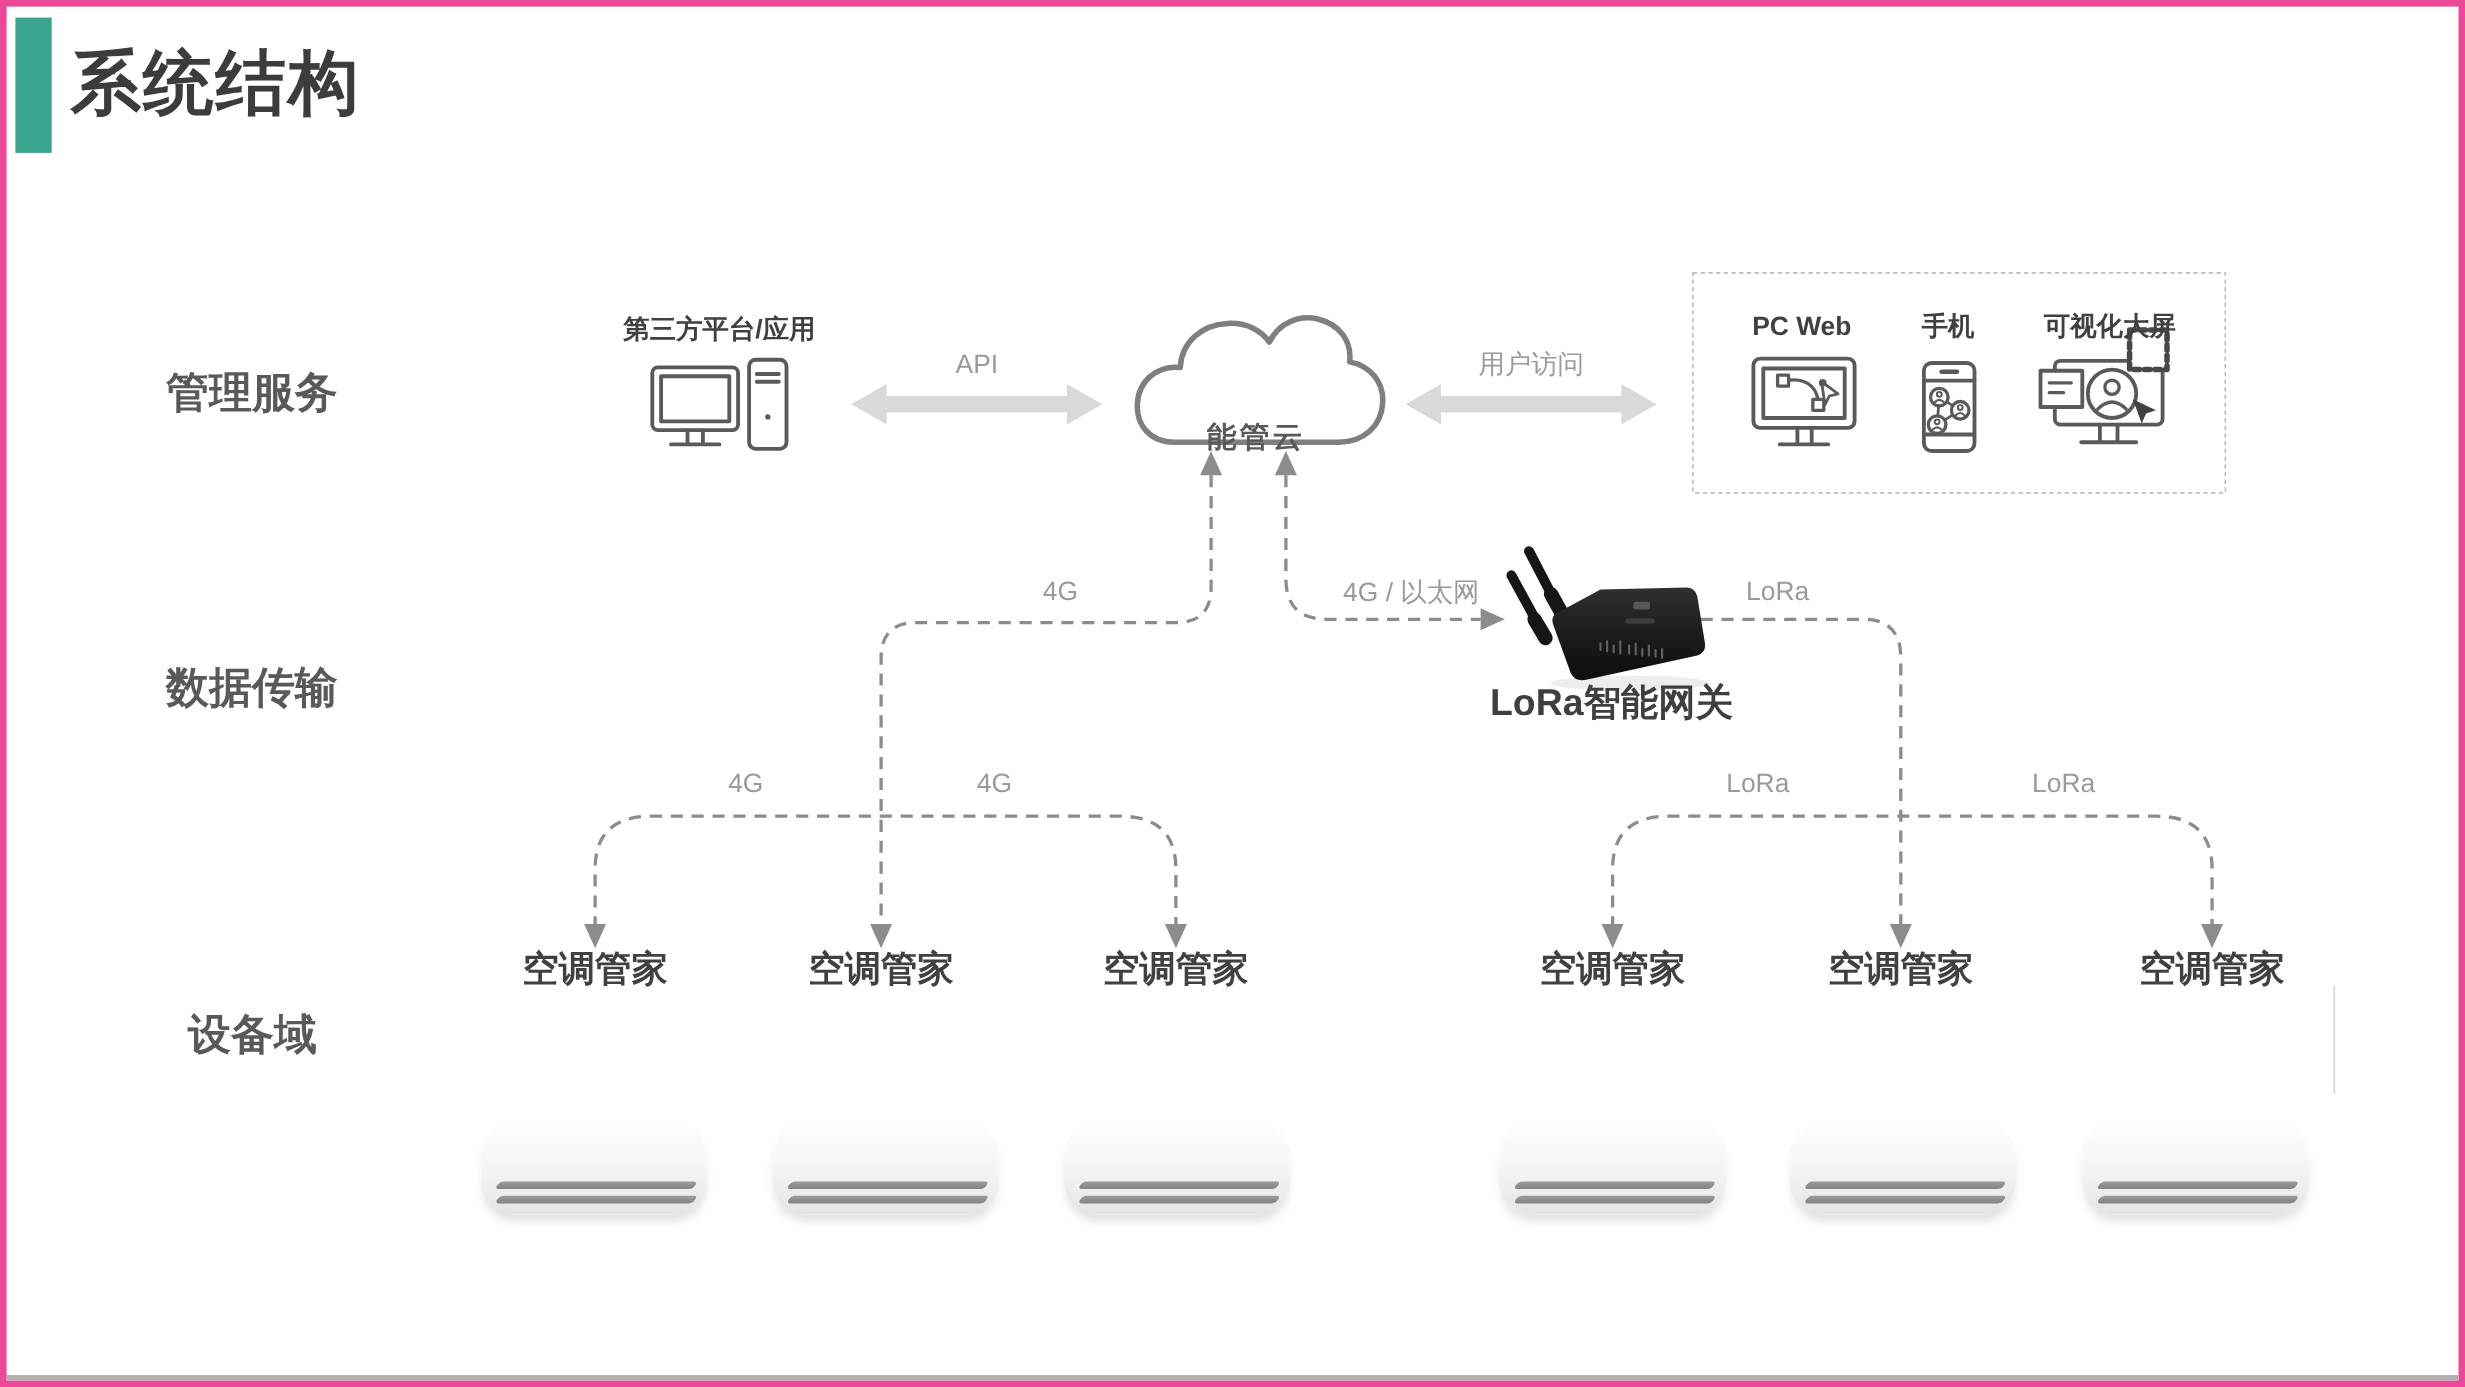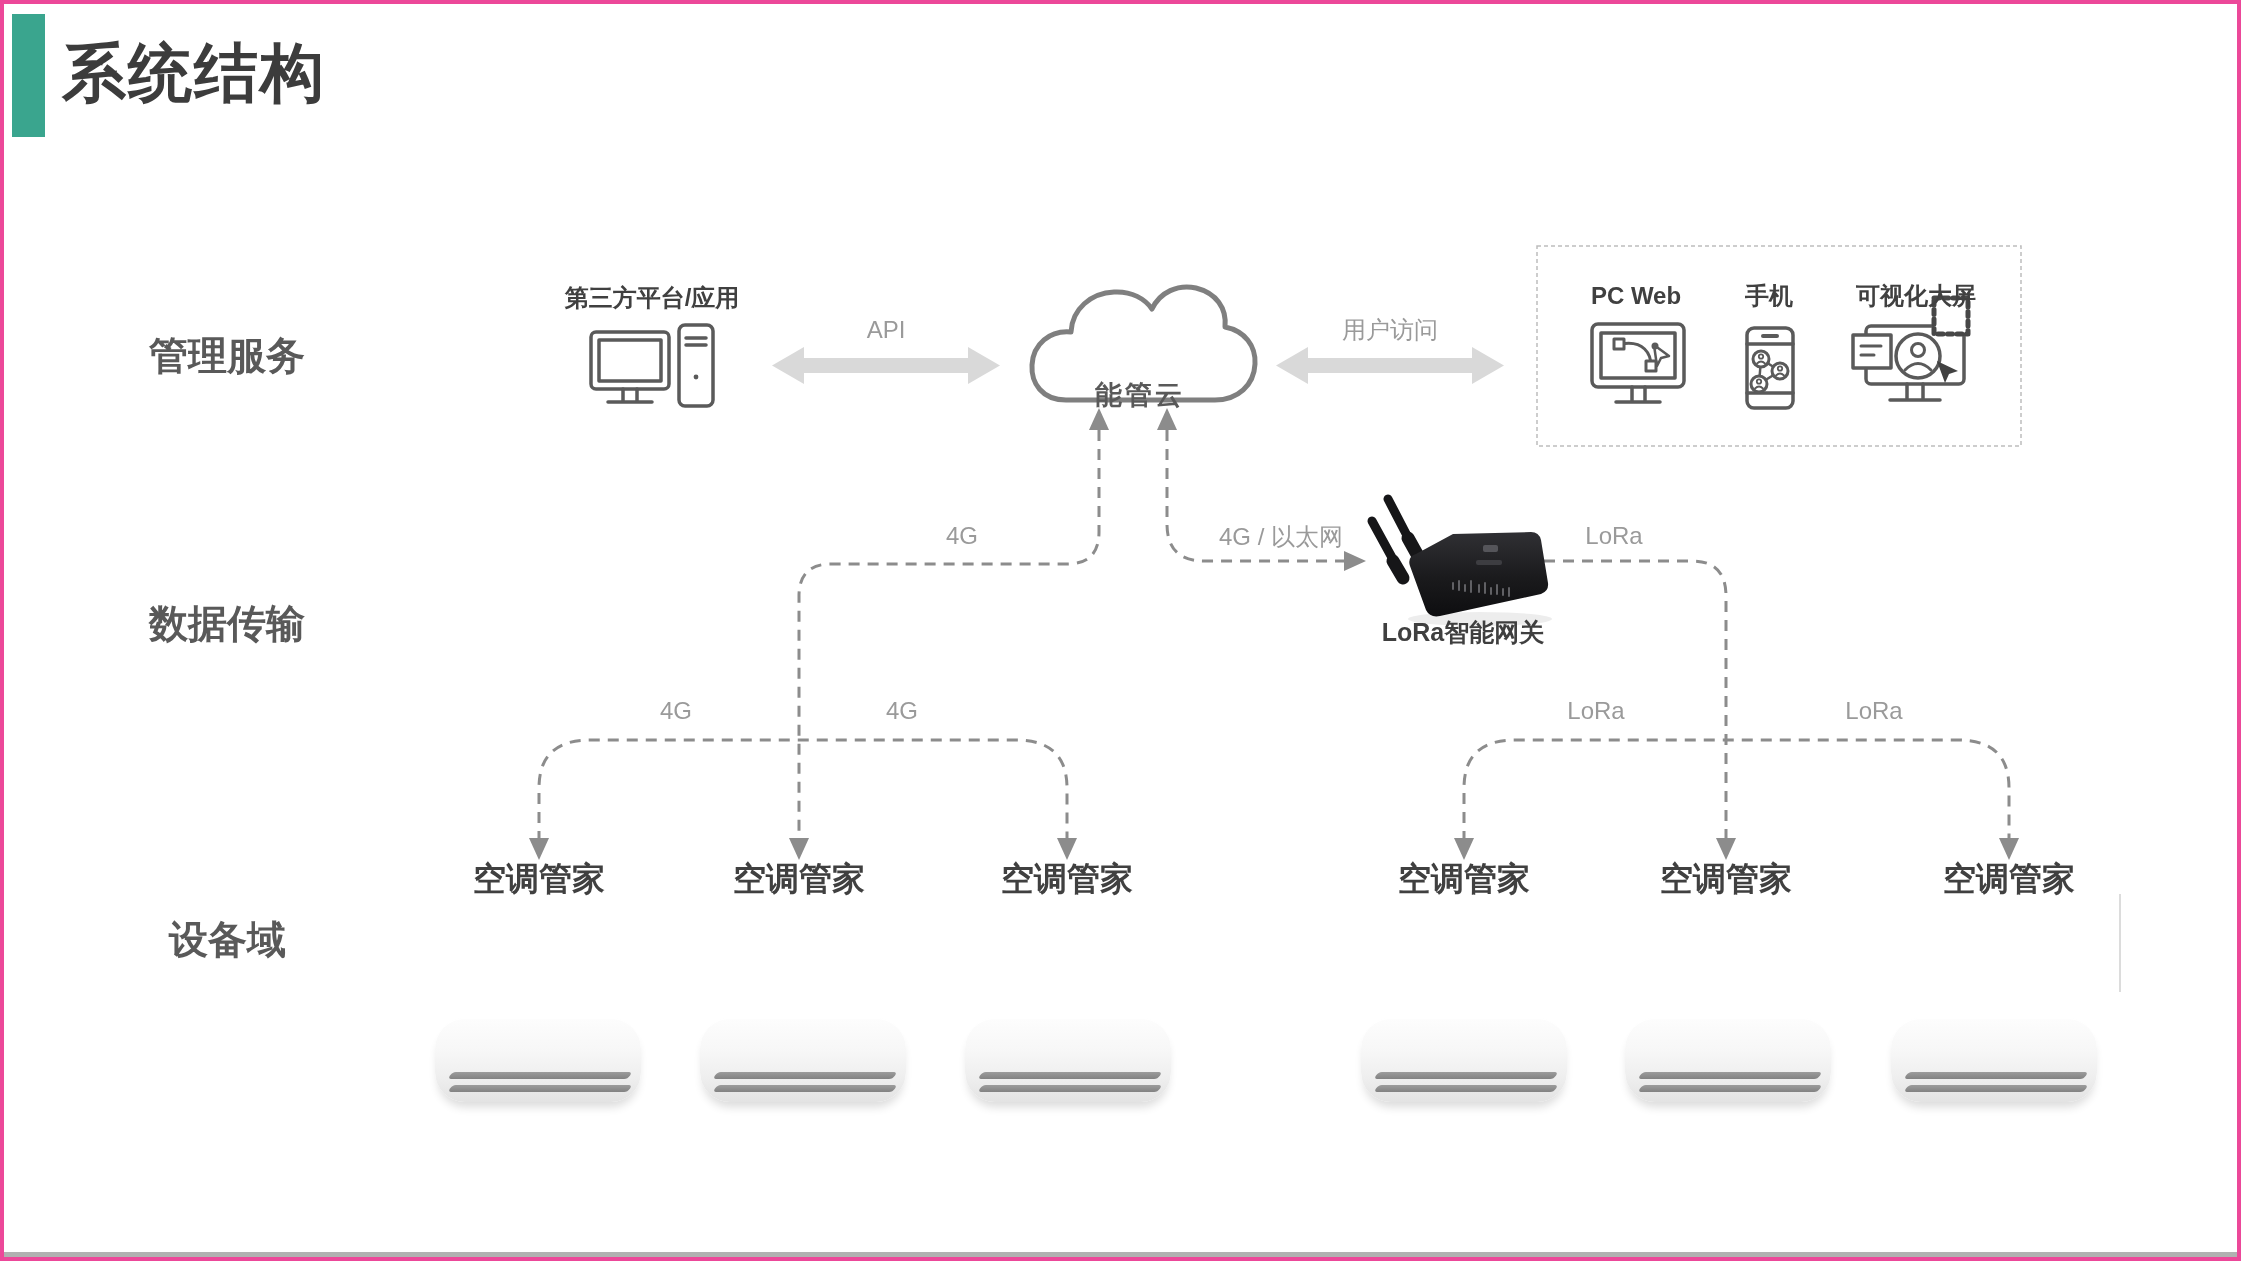--- a/index.html
+++ b/index.html
@@ -1,38 +1,38 @@
 <!DOCTYPE html>
 <html><head>
 <meta charset="utf-8">
 <style>
   html,body{margin:0;padding:0;background:#ffffff;}
   .slide{
     position:relative;
     width:2241px;height:1261px;
     background:#ffffff;
-    border:4px solid #ec4899;
+    border:6px solid #ec4899;
     box-sizing:border-box;
     font-family:"Liberation Sans","DejaVu Sans",sans-serif;
     overflow:hidden;
   }
   .accent-bar{
     position:absolute;left:8px;top:10px;width:33px;height:123px;
     background:#3aa58e;
   }
   .page-title{
     position:absolute;left:58px;top:26px;
     font-size:64px;font-weight:900;color:#3c3c3c;letter-spacing:2px;
     white-space:nowrap;
   }
   .lbl{position:absolute;white-space:nowrap;line-height:1.15;}
   .c{transform:translateX(-50%);}
   .row31{font-size:39px;font-weight:bold;color:#595959;}
   .bold24{font-size:24px;font-weight:bold;color:#404040;}
-  .bold26{font-size:25px;font-weight:bold;color:#3f3f3f;}
+  .bold26{font-size:34px;font-weight:bold;color:#3f3f3f;}
   .node25{font-size:33px;font-weight:bold;color:#404040;}
   .gray23{font-size:24px;color:#9a9a9a;}
   .cloud27{font-size:27px;font-weight:bold;color:#595959;letter-spacing:3px;margin-top:32px;}
   .overlay{position:absolute;left:0;top:0;width:2241px;height:1261px;}
   .ac{
     position:absolute;top:1014px;width:206px;height:84px;
     border-radius:30px;
     background:linear-gradient(180deg,#fdfdfd 0%,#f7f7f7 40%,#eeeeee 72%,#e3e3e3 100%);
     box-shadow:0 8px 10px -3px rgba(0,0,0,0.14), inset 0 1px 0 #ffffff;
   }

